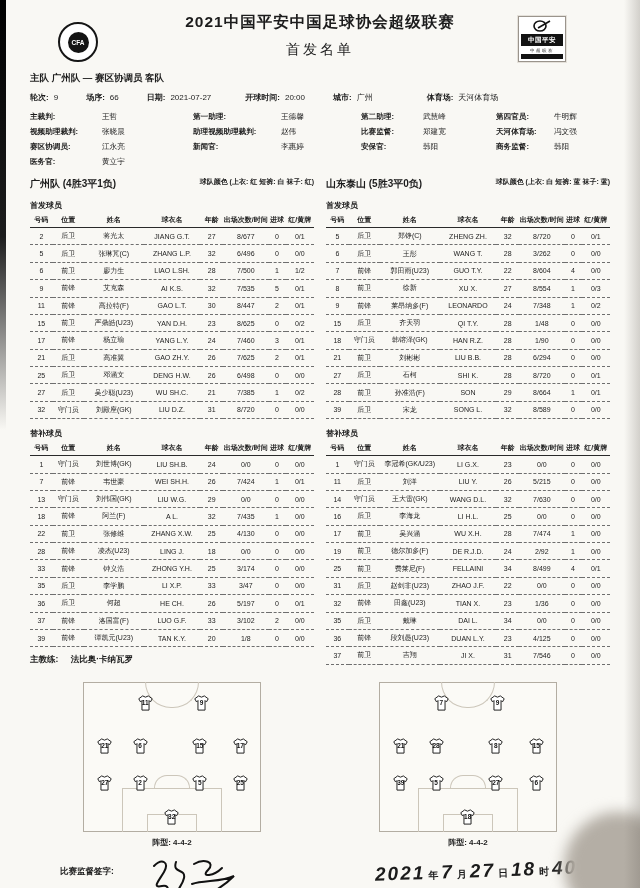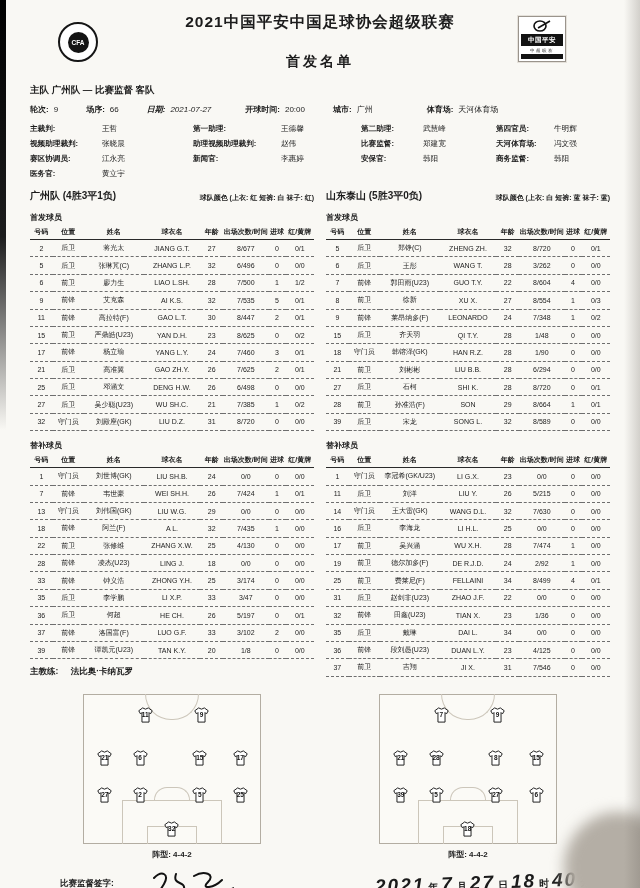--- a/index.html
+++ b/index.html
@@ -13,52 +13,52 @@
   .edge-left{position:absolute;left:0;top:0;width:6px;height:430px;
     background:linear-gradient(180deg,#000 0%,#1d1d1d 55%,rgba(30,30,30,0) 100%);z-index:5;}
   .edge-right{position:absolute;right:0;top:0;width:16px;height:100%;
     background:linear-gradient(90deg,rgba(0,0,0,0) 0%,rgba(110,104,96,.28) 100%);z-index:5;}
   .corner-br{position:absolute;right:-34px;bottom:-34px;width:110px;height:110px;
     background:#b4aea5;border-radius:50%;filter:blur(7px);z-index:4;}
 
   
   .titlebox{padding-top:12px;text-align:center;}
   .main-title{font-size:15.5px;font-weight:bold;letter-spacing:1px;}
-  .sub-title{font-size:14px;font-weight:bold;letter-spacing:3px;margin-top:20px;}
+  .sub-title{font-size:14px;font-weight:normal;letter-spacing:3px;margin-top:8px;}
   .cfa{position:absolute;left:58px;top:22px;width:40px;height:40px;border:2px solid #161616;
     border-radius:50%;display:flex;align-items:center;justify-content:center;background:#fff;}
   .cfa-ball{background:#141414;color:#fff;border-radius:50%;width:21px;height:21px;
     font-size:6.5px;font-weight:bold;display:flex;align-items:center;justify-content:center;}
   .badge{position:absolute;right:74px;top:16px;width:48px;border:1px solid #9a948c;
     background:#fff;padding:3px 2px 2px;text-align:center;box-shadow:0 0 0 1px #e5e1da;}
   .badge-swirl{display:block;margin:0 auto 2px;}
   .badge-bar{background:#121212;color:#fff;font-size:6.5px;font-weight:bold;padding:1.5px 0;letter-spacing:.5px;}
   .badge-sub{font-size:4.5px;letter-spacing:1.5px;margin-top:1.5px;color:#222;}
   .badge-foot{background:#121212;height:5px;margin-top:1.5px;}
 
   .content{padding:0 30px;}
   .teams-line{margin-top:13px;font-size:9.5px;font-weight:bold;}
   .info-row{margin-top:7px;font-size:8px;display:flex;}
   .info-pair{margin-right:28px;white-space:nowrap;}
-  .info-pair:nth-child(3){margin-right:34px;font-style:italic;}
+  .info-pair:nth-child(3){margin-right:34px;}
   .info-pair:last-child{margin-right:0;margin-left:26px;}
   .info-pair .lab{font-weight:bold;margin-right:5px;text-align:right;}
 
   .officials{margin-top:9px;display:grid;grid-template-columns:163px 168px 135px 112px;
     row-gap:5px;font-size:7.6px;}
   .off-cell{white-space:nowrap;}
   .off-cell .lab{display:inline-block;font-weight:bold;min-width:72px;}
   .officials .off-cell:nth-child(4n+2) .lab{min-width:88px;}
   .officials .off-cell:nth-child(4n+3) .lab{min-width:62px;}
   .officials .off-cell:nth-child(4n+4) .lab{min-width:58px;}
 
   
   .teams-row{display:flex;gap:12px;margin-top:10px;}
   .team{width:284px;}
-  .team-head{display:flex;justify-content:space-between;align-items:flex-end;}
+  .team-head{display:flex;justify-content:space-between;align-items:flex-start;}
   .team-name{font-size:10px;font-weight:bold;white-space:nowrap;}
   .team-colors{font-size:7px;font-weight:bold;white-space:nowrap;}
   .sec-title{font-size:8px;font-weight:bold;margin:9px 0 2px;}
   table{width:100%;border-collapse:collapse;table-layout:fixed;}
   th{font-size:7px;font-weight:bold;border-bottom:1.5px solid #2a2a2a;padding:2px 0;text-align:center;white-space:nowrap;}
   td{font-size:7px;border-bottom:1px dashed #6e6e6e;padding:3.2px 0;text-align:center;white-space:nowrap;overflow:hidden;}
   th:nth-child(1),td:nth-child(1){width:8%;}
   th:nth-child(2),td:nth-child(2){width:11%;}
   th:nth-child(3),td:nth-child(3){width:21%;}
   th:nth-child(4),td:nth-child(4){width:20%;}
@@ -113,21 +113,21 @@
     <div class="badge-bar">中国平安</div>
     <div class="badge-sub">中超联赛</div>
     <div class="badge-foot"></div>
   </div>
   <div class="titlebox">
     <div class="main-title">2021中国平安中国足球协会超级联赛</div>
     <div class="sub-title">首发名单</div>
   </div>
 
   <div class="content">
-    <div class="teams-line">主队 广州队 — 比赛监督 客队</div>
+    <div class="teams-line">主队 广州队 — 赛区协调员 客队</div>
 
     <div class="info-row">
         <span class="info-pair"><span class="lab">轮次:</span><span class="val">9</span></span>
         <span class="info-pair"><span class="lab">场序:</span><span class="val">66</span></span>
         <span class="info-pair"><span class="lab">日期:</span><span class="val">2021-07-27</span></span>
         <span class="info-pair"><span class="lab">开球时间:</span><span class="val">20:00</span></span>
         <span class="info-pair"><span class="lab">城市:</span><span class="val">广州</span></span>
         <span class="info-pair"><span class="lab">体育场:</span><span class="val">天河体育场</span></span>
       </div>
 

